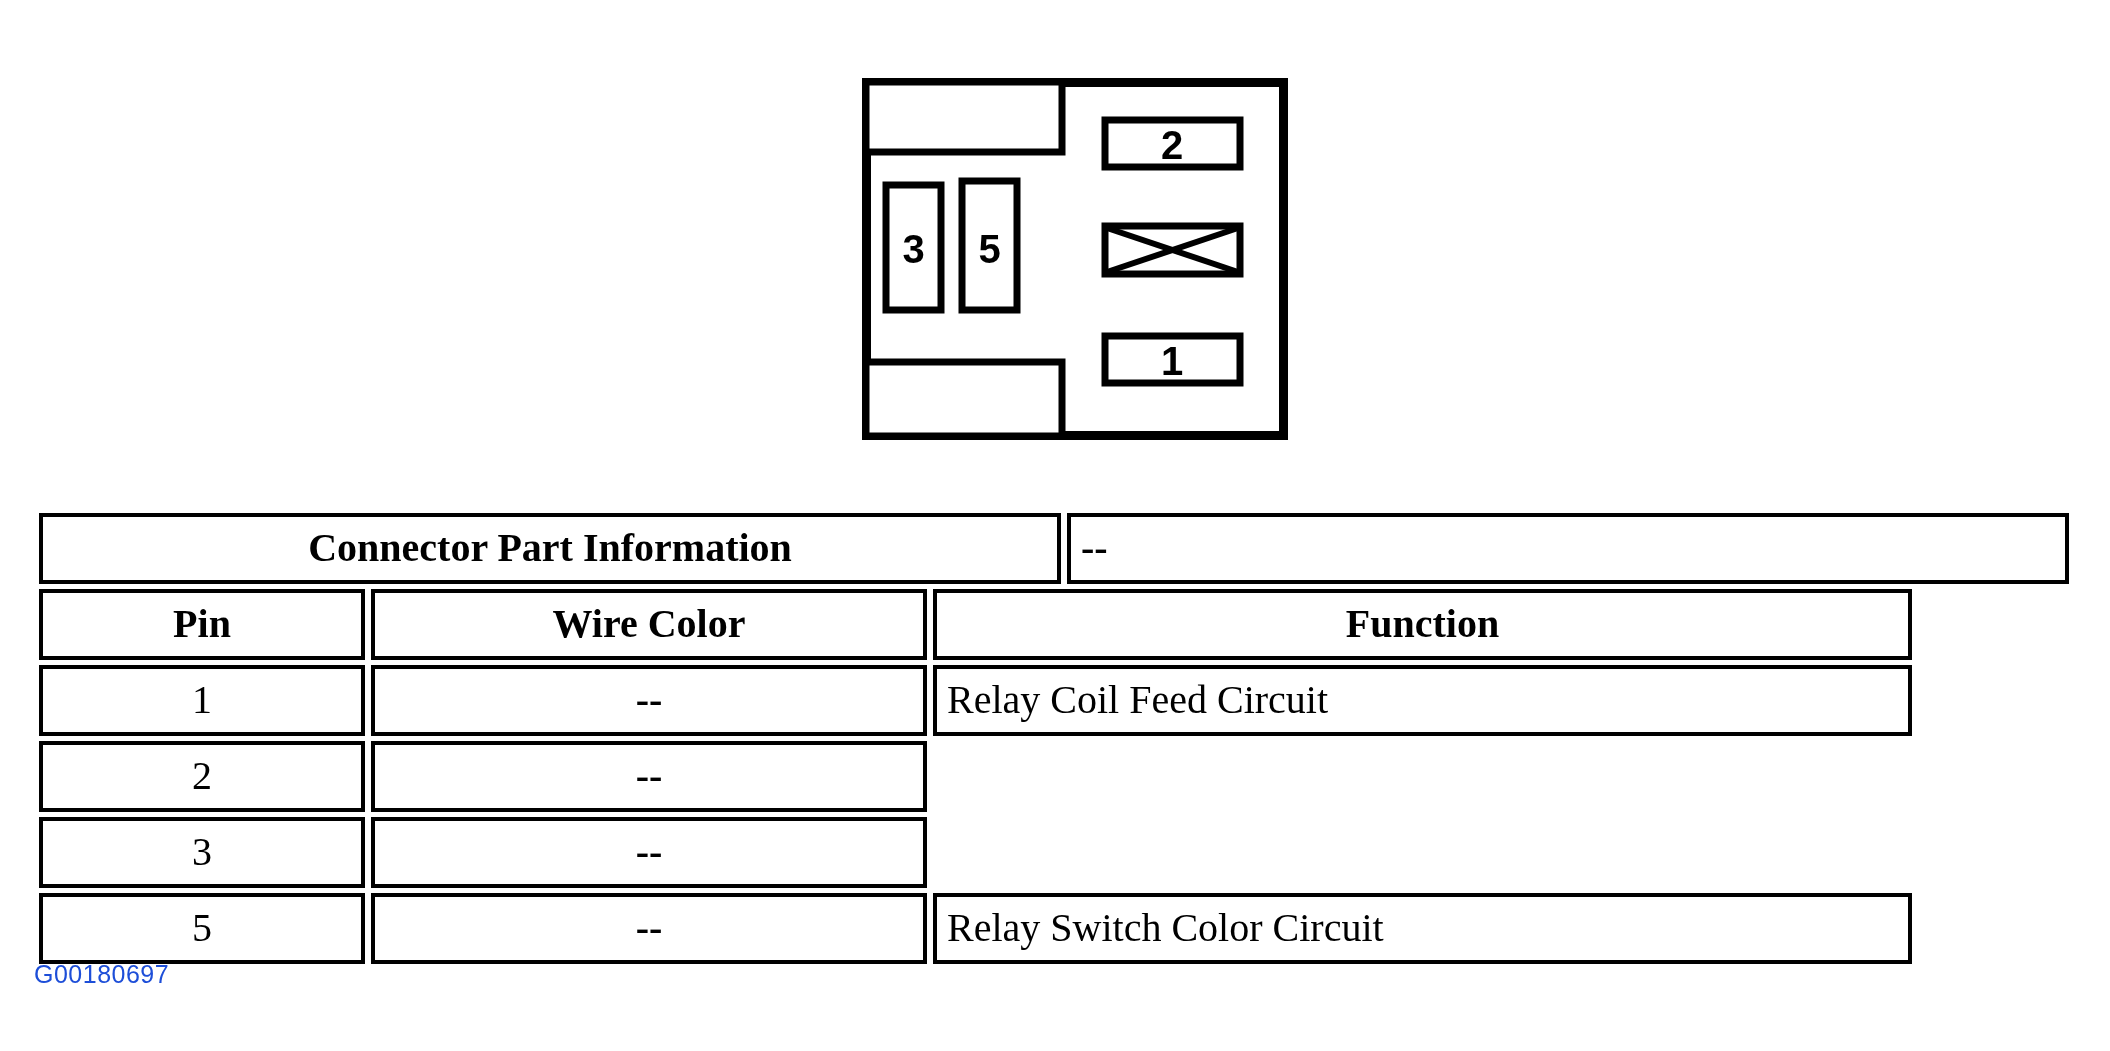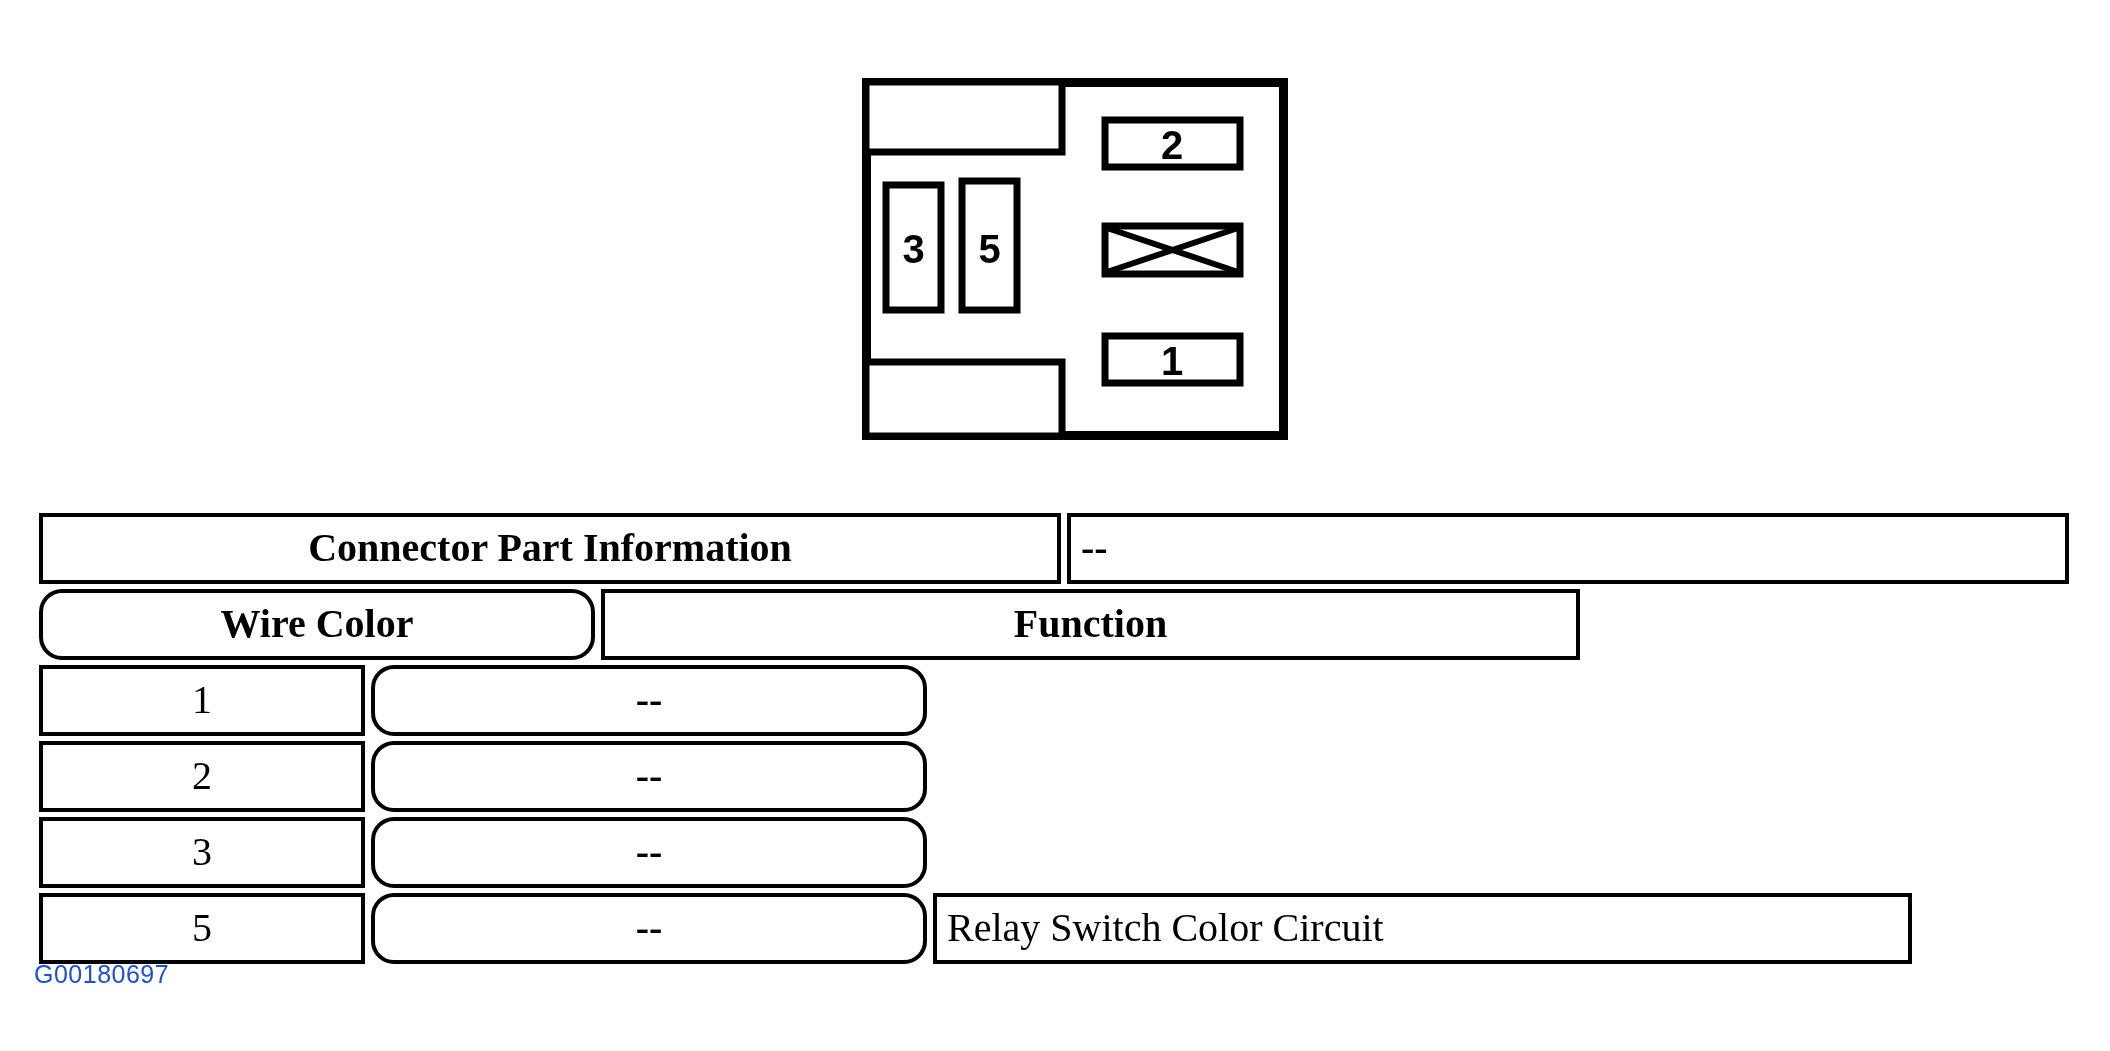--- a/index.html
+++ b/index.html
@@ -72,21 +72,21 @@
     height: 71px;
     line-height: 62px;
     overflow: hidden;
     white-space: nowrap;
   }
   .tbl-row .tbl-cell + .tbl-cell {
     margin-left: 6px;
   }
   
   .col-pin        { width: 326px; }
-  .col-wire       { width: 556px; border-radius: 23px; }
+  .col-wire       { width: 556px; }
   .col-function   { width: 979px; }
   .col-title      { width: 1022px; }
   .col-titleval   { width: 1002px; }
 
   .cell-center { text-align: center; }
   .cell-left   { text-align: left; padding-left: 10px; }
 
   .header-text {
     font-weight: bold;
     font-size: 40px;
@@ -145,27 +145,29 @@
 </div>
 
 <div id="pin-table">
 
   <div class="tbl-row">
     <div class="tbl-cell col-title cell-center header-text">Connector Part Information</div>
     <div class="tbl-cell col-titleval cell-left dash-text">--</div>
   </div>
 
   <div class="tbl-row">
+    <div class="tbl-cell col-pin cell-center header-text">Pin</div>
     <div class="tbl-cell col-wire cell-center header-text">Wire Color</div>
     <div class="tbl-cell col-function cell-center header-text">Function</div>
   </div>
 
   <div class="tbl-row">
     <div class="tbl-cell col-pin cell-center body-text">1</div>
     <div class="tbl-cell col-wire cell-center dash-text">--</div>
+    <div class="tbl-cell col-function cell-left body-text">Relay Coil Feed Circuit</div>
   </div>
 
   <div class="tbl-row">
     <div class="tbl-cell col-pin cell-center body-text">2</div>
     <div class="tbl-cell col-wire cell-center dash-text">--</div>
   </div>
 
   <div class="tbl-row">
     <div class="tbl-cell col-pin cell-center body-text">3</div>
     <div class="tbl-cell col-wire cell-center dash-text">--</div>

